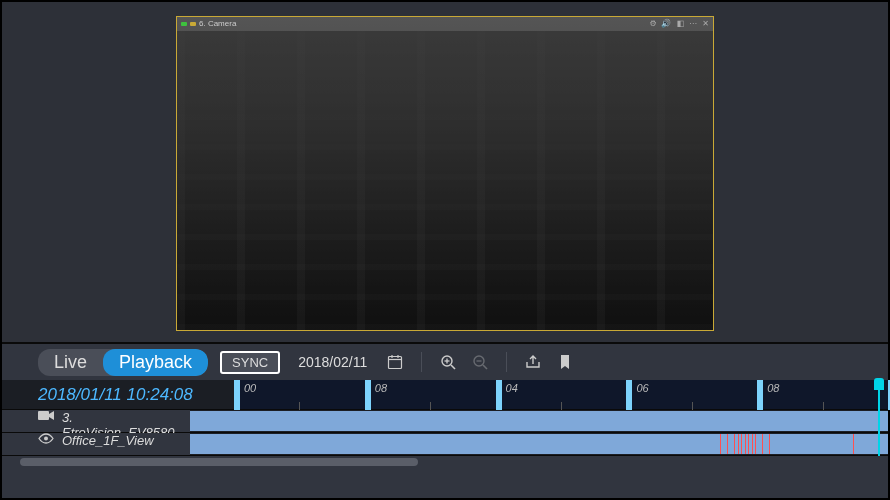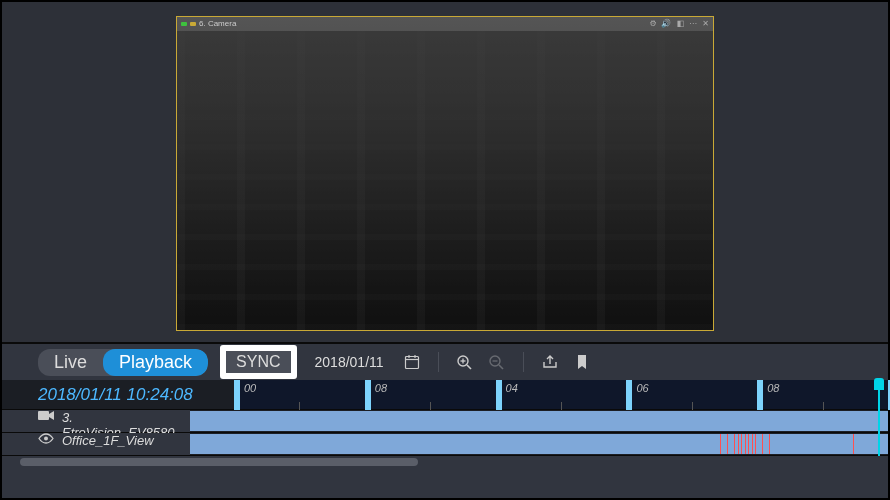--- a/index.html
+++ b/index.html
@@ -19,21 +19,21 @@
   repeating-linear-gradient(90deg, rgba(120,120,120,0.15) 0px, rgba(120,120,120,0.15) 8px, transparent 8px, transparent 60px),
   repeating-linear-gradient(0deg, rgba(100,100,100,0.12) 0px, rgba(100,100,100,0.12) 6px, transparent 6px, transparent 30px),
   linear-gradient(180deg, #6a6a6a 0%, #555 35%, #3a3a3a 70%, #252525 100%);
   filter: contrast(1.1) brightness(0.55);
 }
 .bottom-panel { position: absolute; top: 342px; left: 0; right: 0; bottom: 0; background: #31353f; }
 .toolbar { height: 36px; display: flex; align-items: center; padding: 0 36px; gap: 12px; background: #31353f; }
 .mode-toggle { display: flex; border-radius: 12px; overflow: hidden; background: #4a4e58; }
 .mode-btn { padding: 3px 16px; font-size: 18px; color: #ddd; cursor: pointer; border: none; background: transparent; }
 .mode-btn.active { background: #1e8fd8; color: #fff; border-radius: 12px; }
-.sync-btn { padding: 2px 10px; font-size: 16px; color: #ddd; background: #4a4e58; border: 6px solid #ffffff; border-radius: 3px; cursor: pointer; }
+.sync-btn { padding: 2px 10px; font-size: 13px; color: #ddd; background: #4a4e58; border: 2px solid #ffffff; border-radius: 3px; cursor: pointer; }
 .date-field { font-size: 14px; color: #ddd; padding: 0 6px; }
 .tb-icon { color: #ccc; cursor: pointer; display: inline-flex; align-items: center; justify-content: center; width: 20px; height: 20px; }
 .tb-icon.disabled { opacity: 0.35; cursor: default; }
 .divider { width: 1px; height: 20px; background: #4a4e58; margin: 0 4px; }
 .timeline-area { background: #0f172a; font-style: italic; }
 .timeline-header { display: flex; height: 30px; }
 .timestamp-label { width: 232px; color: #4db8ff; font-size: 17px; padding-left: 36px; display: flex; align-items: center; background: #1b1e24; border-bottom: 1px solid #0a0a0a; }
 .ruler { flex: 1; position: relative; border-bottom: 1px solid #0a0a0a; }
 .tick { position: absolute; top: 0; color: #bbb; font-size: 11px; }
 .tick-major { height: 30px; border-left: 6px solid #7dd3fc; }
@@ -74,21 +74,21 @@
     </div>
   </div>
 
   <div class="bottom-panel">
     <div class="toolbar">
       <div class="mode-toggle">
         <button class="mode-btn">Live</button>
         <button class="mode-btn active">Playback</button>
       </div>
       <button class="sync-btn">SYNC</button>
-      <span class="date-field">2018/01/11</span>
+      <span class="date-field">2018/02/11</span>
       <span class="tb-icon">
         <svg width="16" height="16" viewBox="0 0 16 16">
             <rect x="1.5" y="2.5" width="13" height="12" rx="1" fill="none" stroke="#ccc" stroke-width="1.2"></rect>
             <line x1="1.5" y1="5.5" x2="14.5" y2="5.5" stroke="#ccc" stroke-width="1.2"></line>
             <line x1="5" y1="1" x2="5" y2="4" stroke="#ccc" stroke-width="1.2"></line>
             <line x1="11" y1="1" x2="11" y2="4" stroke="#ccc" stroke-width="1.2"></line>
           </svg>
       </span>
       <div class="divider"></div>
       <span class="tb-icon">

